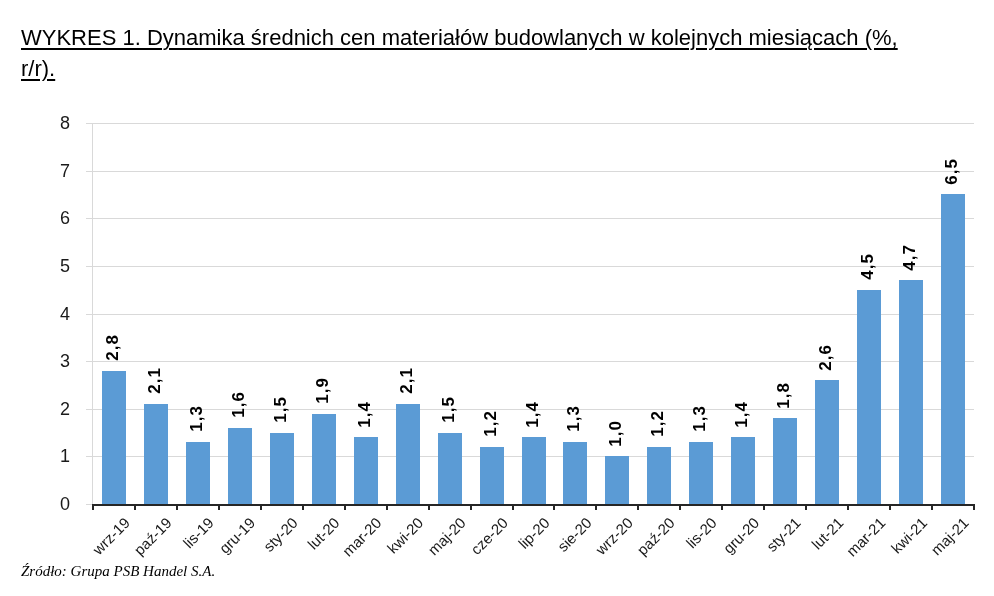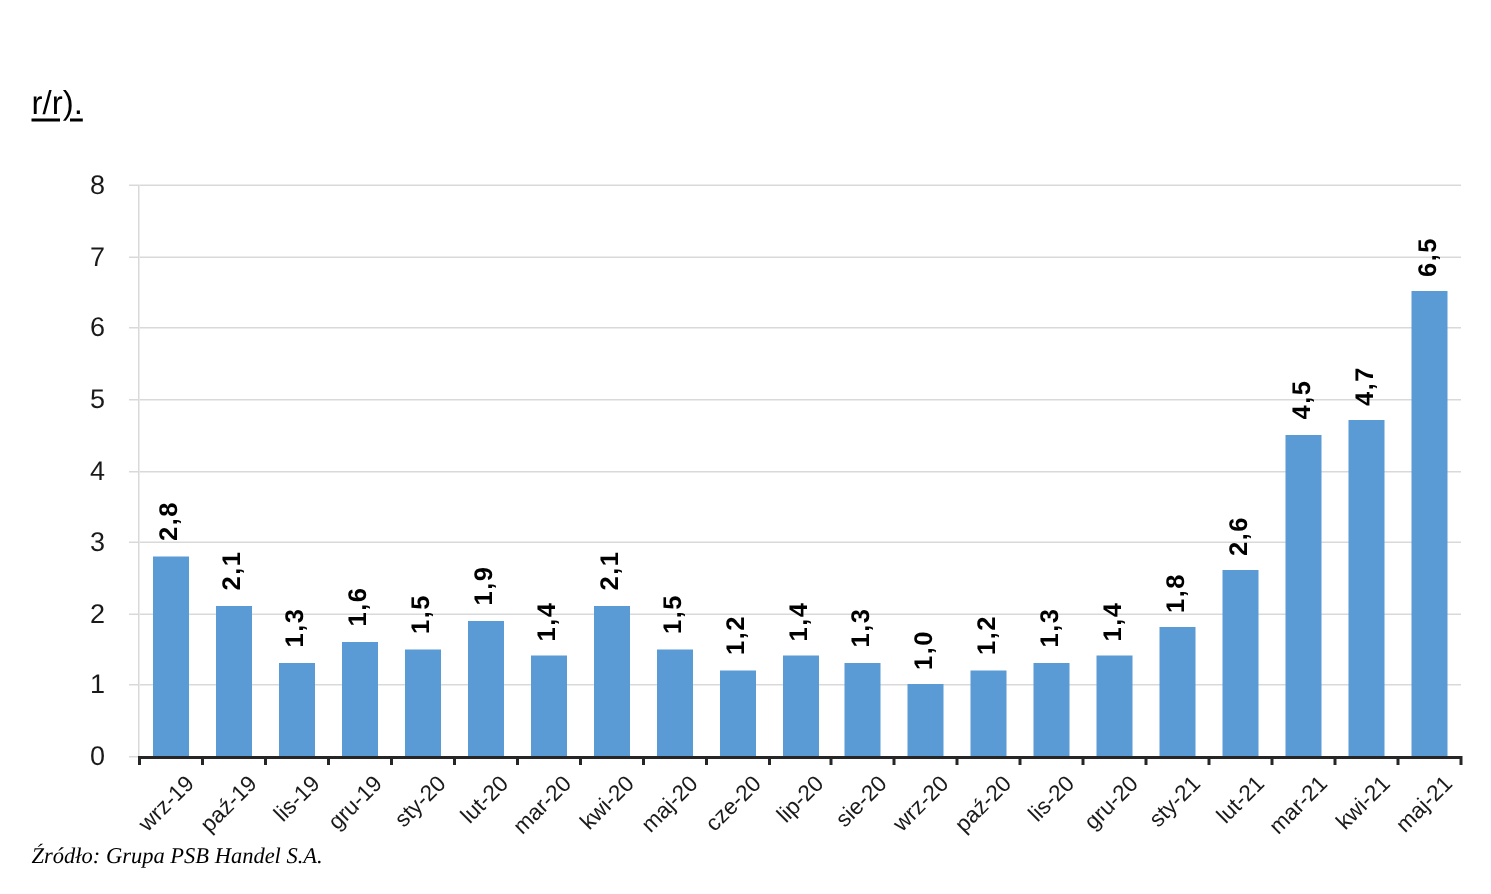--- a/index.html
+++ b/index.html
@@ -44,21 +44,21 @@
   .source {
     position: absolute; left: 21px; top: 563px; margin: 0;
     font-family: "Liberation Serif", serif; font-style: italic;
     font-size: 15px; color: #000;
   }
 </style>
 </head>
 <body>
 
 <main>
-  <h1 class="title"><br><span>r/r).</span></h1>
+  <h1 class="title"><span>WYKRES 1. Dynamika średnich cen materiałów budowlanych w kolejnych miesiącach (%,</span><br><span>r/r).</span></h1>
 
   <figure class="chart">
     <div class="plot">
       <div id="gridlines">
           <div class="gridline" style="top: 333.375px; background: rgb(217, 217, 217);"></div>
           <div class="gridline" style="top: 285.75px; background: rgb(217, 217, 217);"></div>
           <div class="gridline" style="top: 238.125px; background: rgb(217, 217, 217);"></div>
           <div class="gridline" style="top: 190.5px; background: rgb(217, 217, 217);"></div>
           <div class="gridline" style="top: 142.875px; background: rgb(217, 217, 217);"></div>
           <div class="gridline" style="top: 95.25px; background: rgb(217, 217, 217);"></div>

